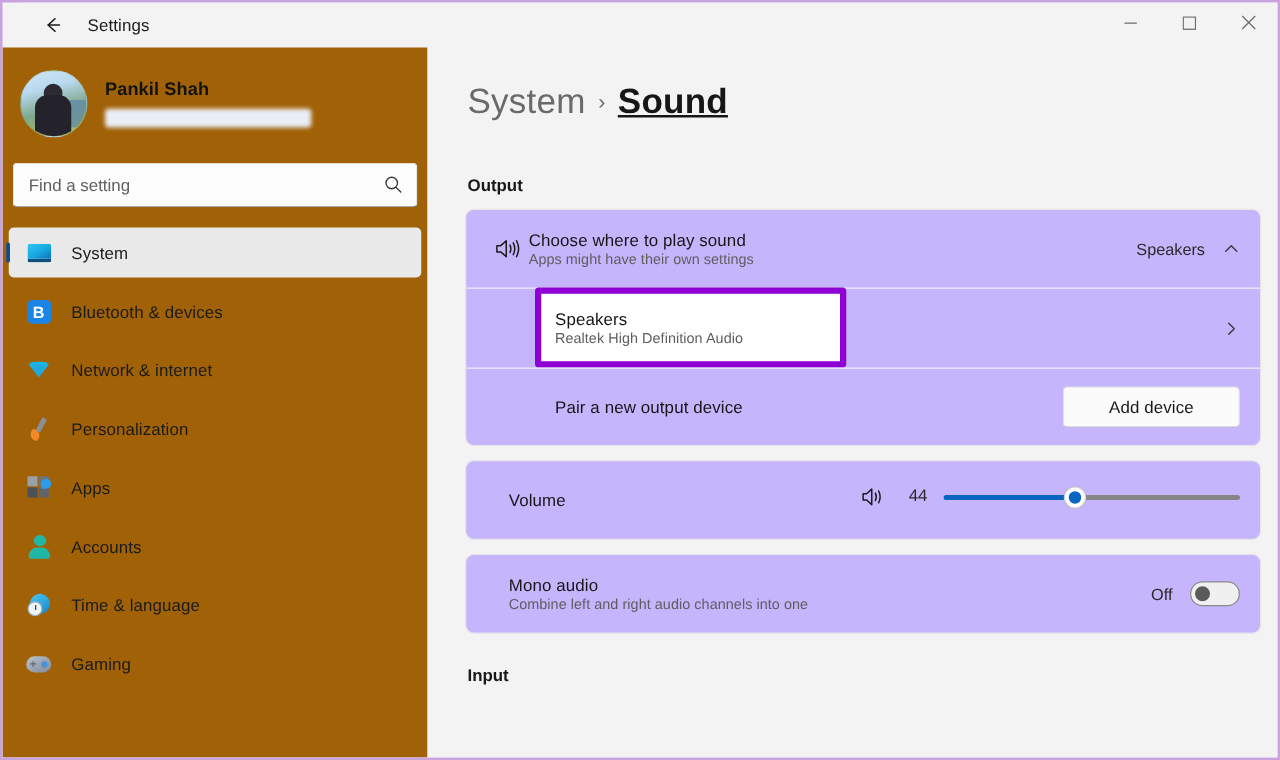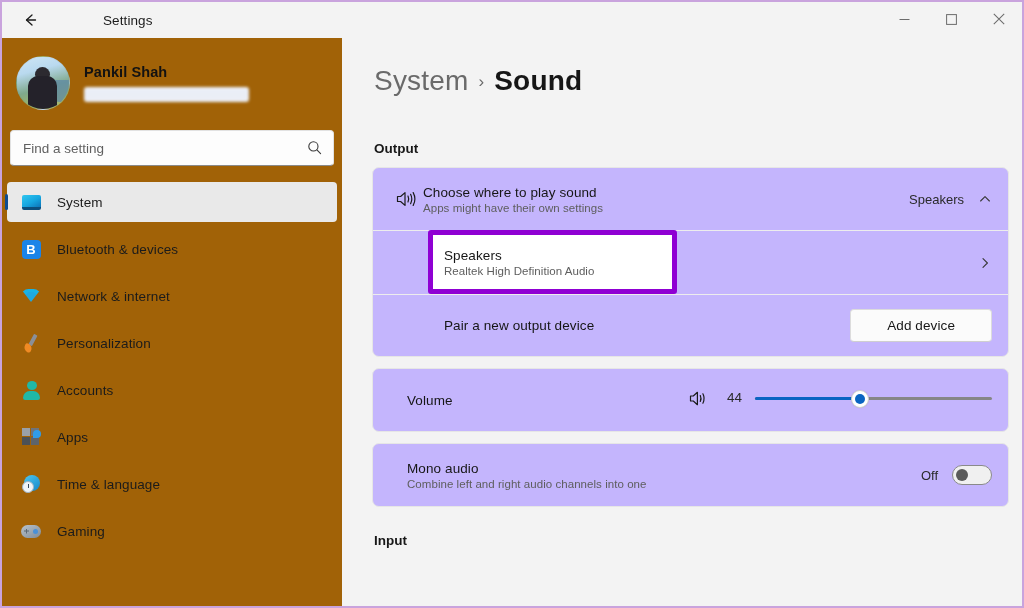--- a/index.html
+++ b/index.html
@@ -13,24 +13,23 @@
   #window {
     position:relative;
     width:1024px; height:608px;
     background:#f3f3f3;
     border:2px solid #c9a3dd;
     overflow:hidden;
   }
 
   
   .titlebar {
-    position:absolute; top:0; left:4px; right:0; height:36px;
+    position:absolute; top:0; left:16px; right:0; height:36px;
     display:flex; align-items:center;
     background:#f3f3f3;
-    gap:45px;
   }
   .back-btn {
     width:40px; height:32px; margin-left:4px;
     display:flex; align-items:center; justify-content:center;
     border-radius:4px; cursor:default;
   }
   .back-btn svg { display:block; }
   .app-title {
     font-size:13.5px; color:#1b1b1b; margin-left:8px; letter-spacing:.1px;
   }
@@ -148,21 +147,21 @@
   .main {
     position:absolute; top:36px; left:340px; right:0; bottom:0;
     background:#f3f3f3; overflow:hidden; padding:0 16px 0 30px;
   }
   .breadcrumb {
     display:flex; align-items:baseline; gap:10px;
     margin-top:27px; margin-left:2px;
   }
   .bc-parent { font-size:28px; color:#6a6a6a; letter-spacing:.2px; }
   .bc-sep { font-size:17px; color:#6a6a6a; position:relative; top:-3px; }
-  .bc-current { font-size:28px; font-weight:700; color:#161616; letter-spacing:.2px; }
+  .bc-current { font-size:28px; font-weight:700; color:#161616; letter-spacing:.2px;text-decoration:underline; }
 
   .section-title {
     font-size:13.5px; font-weight:700; color:#181818;
     margin-top:44px; margin-left:2px;
   }
   .card {
     margin-top:11px; background:#c4b5fd;
     border:1px solid #e6e6e6; border-radius:7px; overflow:hidden;
     width:637px;
   }
@@ -307,39 +306,39 @@
           <span class="ic-brush">
               <i class="handle"></i>
               <i class="tip"></i>
             </span>
         </span>
         <span class="nlabel">Personalization</span>
       </div>
 
       <div class="navitem">
         <span class="nicon">
-          <span class="ic-acct">
-              <i class="h"></i>
-              <i class="b2"></i>
-            </span>
-        </span>
-        <span class="nlabel">Accounts</span>
-      </div>
-
-      <div class="navitem">
-        <span class="nicon">
           <span class="ic-apps">
               <i class="a"></i>
               <i class="b"></i>
               <i class="c"></i>
               <i class="d"></i>
               <i class="e"></i>
             </span>
         </span>
         <span class="nlabel">Apps</span>
+      </div>
+
+      <div class="navitem">
+        <span class="nicon">
+          <span class="ic-acct">
+              <i class="h"></i>
+              <i class="b2"></i>
+            </span>
+        </span>
+        <span class="nlabel">Accounts</span>
       </div>
 
       <div class="navitem">
         <span class="nicon">
           <span class="ic-time">
               <i class="globe"></i>
               <i class="clk"></i>
             </span>
         </span>
         <span class="nlabel">Time &amp; language</span>

